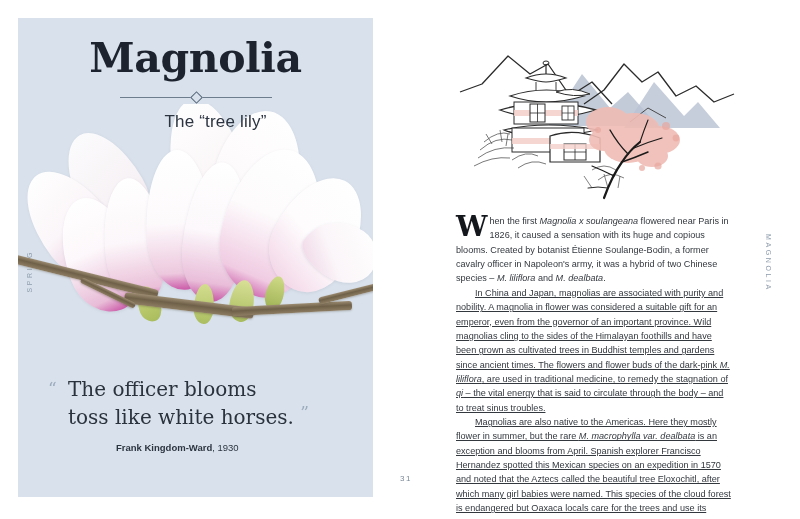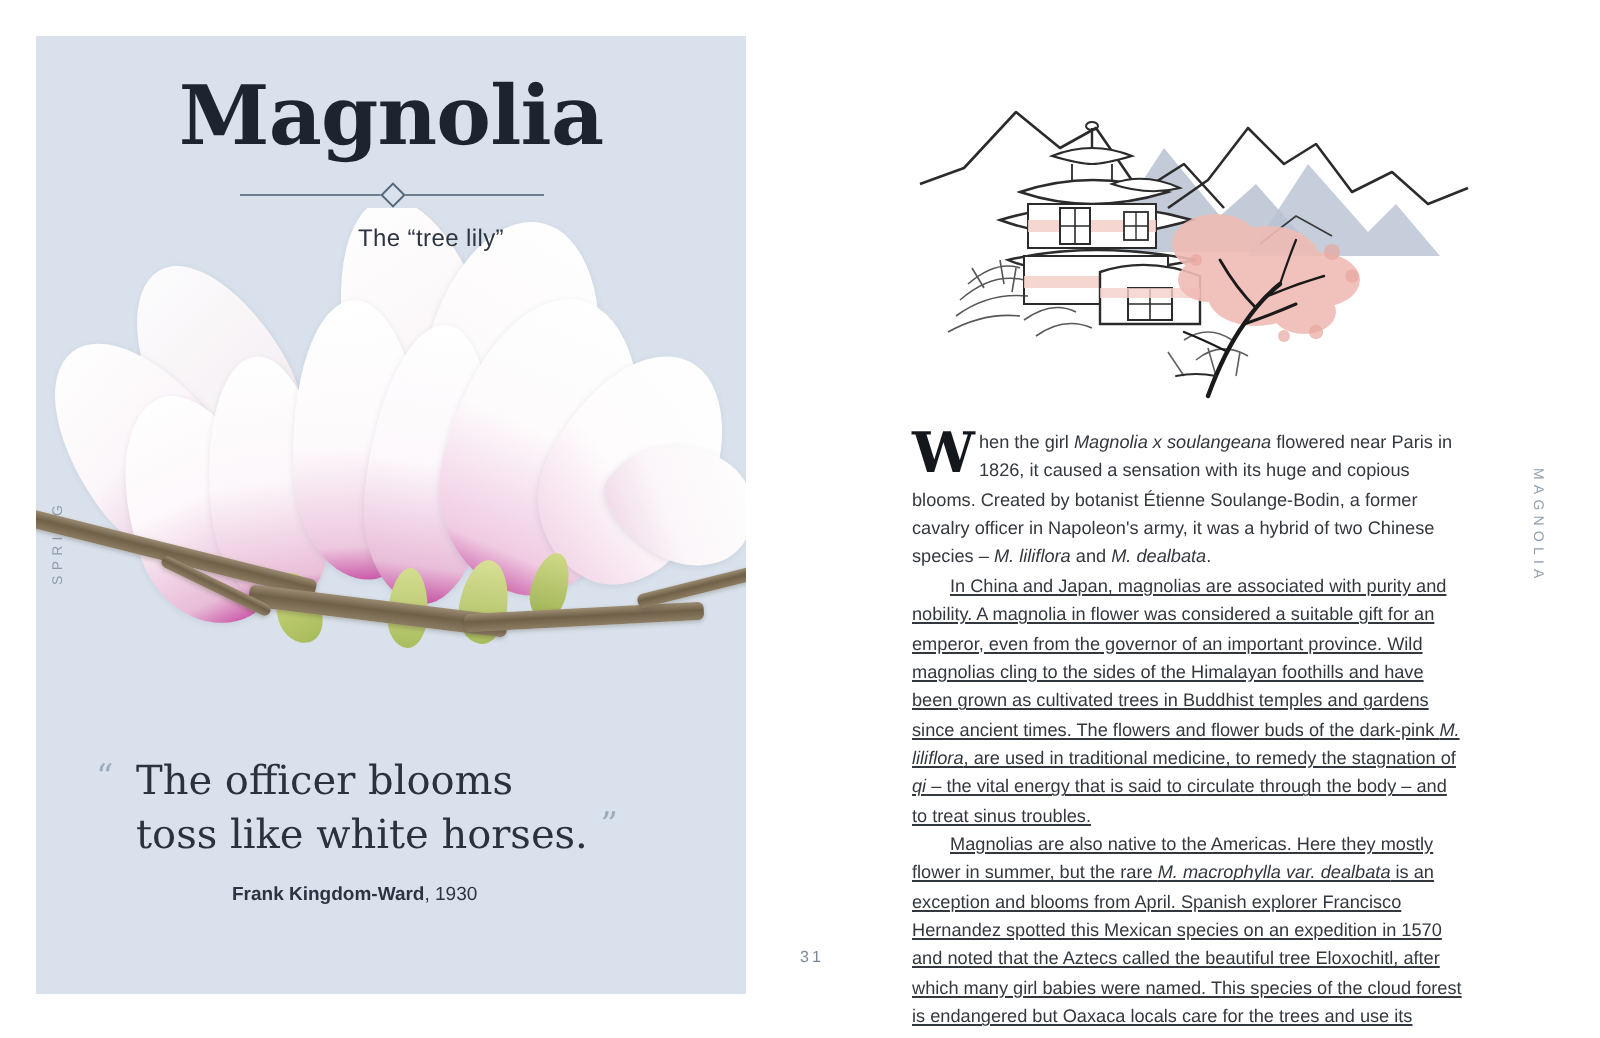--- a/index.html
+++ b/index.html
@@ -69,21 +69,21 @@
     top: 1px;
     width: 7px;
     height: 7px;
     margin-left: -3.5px;
     background: #d9e2ec;
     border: 1px solid #56677a;
     transform: rotate(45deg);
   }
   .subtitle {
     margin: 9px 0 0;
-    font-size: 12px;
+    font-size: 17px;
     color: #2b3440;
     letter-spacing: 0.2px;
     padding-left: 40px;
   }
 
   
   .photo {
     position: absolute;
     left: 0;
     top: 86px;
@@ -366,21 +366,21 @@
         <path d="M176 124 Q166 114 158 100" fill="none" stroke="#1a1a1a" stroke-width="1.4" stroke-linecap="round"></path>
         <path d="M182 118 Q196 112 210 108" fill="none" stroke="#1a1a1a" stroke-width="1.2" stroke-linecap="round"></path>
         <path d="M188 112 Q192 100 196 90" fill="none" stroke="#1a1a1a" stroke-width="1.1" stroke-linecap="round"></path>
         <path d="M162 146 Q150 140 140 136" fill="none" stroke="#1a1a1a" stroke-width="1.2" stroke-linecap="round"></path>
         <path d="M156 158 Q146 156 136 158" fill="none" stroke="#2b2b2b" stroke-width="1" stroke-linecap="round"></path>
       </svg>
     </div>
 
     <div class="body-col">
       <p>
-        <span class="dropcap">W</span><span>hen the girl </span><em>Magnolia x soulangeana</em><span> flowered near Paris in 1826, it caused a sensation with its huge and copious blooms. Created by botanist Étienne Soulange-Bodin, a former cavalry officer in Napoleon's army, it was a hybrid of two Chinese species – </span><em>M. liliflora</em><span> and </span><em>M. dealbata</em><span>.</span>
+        <span class="dropcap">W</span><span>hen the first </span><em>Magnolia x soulangeana</em><span> flowered near Paris in 1826, it caused a sensation with its huge and copious blooms. Created by botanist Étienne Soulange-Bodin, a former cavalry officer in Napoleon's army, it was a hybrid of two Chinese species – </span><em>M. liliflora</em><span> and </span><em>M. dealbata</em><span>.</span>
       </p>
       <p>
         <span>In China and Japan, magnolias are associated with purity and nobility. A magnolia in flower was considered a suitable gift for an emperor, even from the governor of an important province. Wild magnolias cling to the sides of the Himalayan foothills and have been grown as cultivated trees in Buddhist temples and gardens since ancient times. The flowers and flower buds of the dark-pink </span><em>M. liliflora</em><span>, are used in traditional medicine, to remedy the stagnation of </span><em>qi</em><span> – the vital energy that is said to circulate through the body – and to treat sinus troubles.</span>
       </p>
       <p>
         <span>Magnolias are also native to the Americas. Here they mostly flower in summer, but the rare </span><em>M. macrophylla var. dealbata</em><span> is an exception and blooms from April. Spanish explorer Francisco Hernandez spotted this Mexican species on an expedition in 1570 and noted that the Aztecs called the beautiful tree Eloxochitl, after which many girl babies were named. This species of the cloud forest is endangered but Oaxaca locals care for the trees and use its creamy white flowers to decorate churches and crosses at Easter time.</span>
       </p>
     </div>
 
     <div class="side-label right">MAGNOLIA</div>

